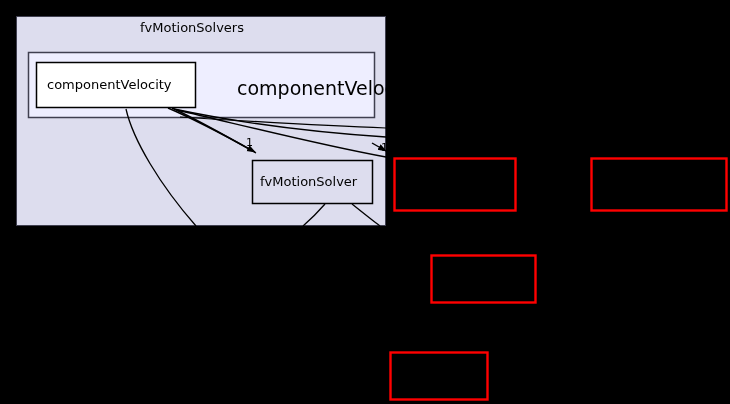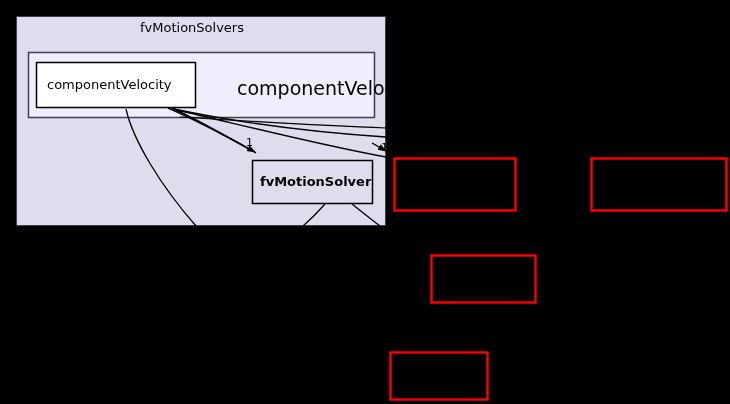--- a/index.html
+++ b/index.html
@@ -48,21 +48,20 @@
   }
   .node-text-laplacian {
     font-size: 13px;
     left: 47px;
     top: 77px;
   }
   .node-text-fvmotionsolver {
     font-size: 13px;
     left: 260px;
     top: 174px;
-    font-weight: bold;
   }
   .edge-num-1 {
     font-size: 11px;
     left: 246px;
     top: 136px;
   }
   .edge-num-2 {
     font-size: 11px;
     left: 381px;
     top: 141px;

